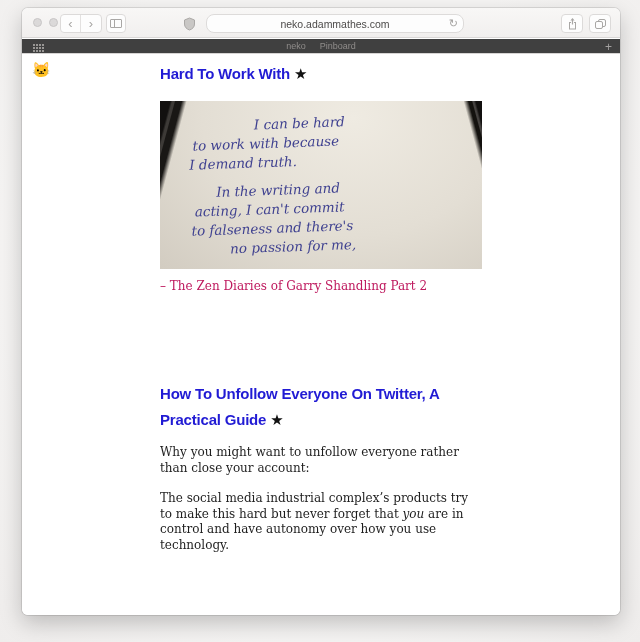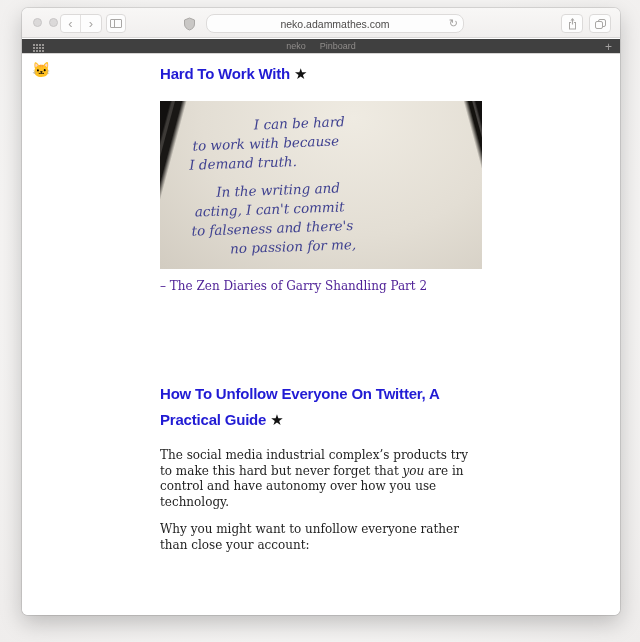--- a/index.html
+++ b/index.html
@@ -107,21 +107,21 @@
   .hand {
     position:absolute; left:26px; top:12px; right:16px;
     font-family:"DejaVu Serif", serif; font-style:italic;
     color:#3f4190; font-size:13.5px; line-height:19px;
     transform:rotate(-2deg);
   }
   .hand .gap { height:9px; }
 
   .caption {
     margin-top:10px;
-    font-family:"DejaVu Serif", serif; font-size:12px; color:#4c1d95;
+    font-family:"DejaVu Serif", serif; font-size:12px; color:#be185d;
   }
 
   .post-2 { margin-top:88px; }
 
   .body-copy {
     font-family:"DejaVu Serif", serif; font-size:12px; line-height:15.5px; color:#1e1e1e;
   }
   .para-1 { margin-top:15px; }
   .para-2 { margin-top:12px; }
 </style>
@@ -205,21 +205,21 @@
           <a>– The Zen Diaries of Garry Shandling Part 2</a>
         </div>
       </div>
 
       <div class="post-2">
         <h1 class="post-title">
           <a>How To Unfollow Everyone On Twitter, A Practical Guide</a>
           <span class="star">★</span>
         </h1>
 
+        <p class="body-copy para-2">Why you might want to unfollow everyone rather than close your account:</p>
+
         <p class="body-copy para-1"><span>The social media industrial complex’s products try to make this hard but never forget that </span><em>you</em><span> are in control and have autonomy over how you use technology.</span></p>
-
-        <p class="body-copy para-2">Why you might want to unfollow everyone rather than close your account:</p>
 
       </div>
 
     </div>
   </div>
 </div>
 
 </body></html>

